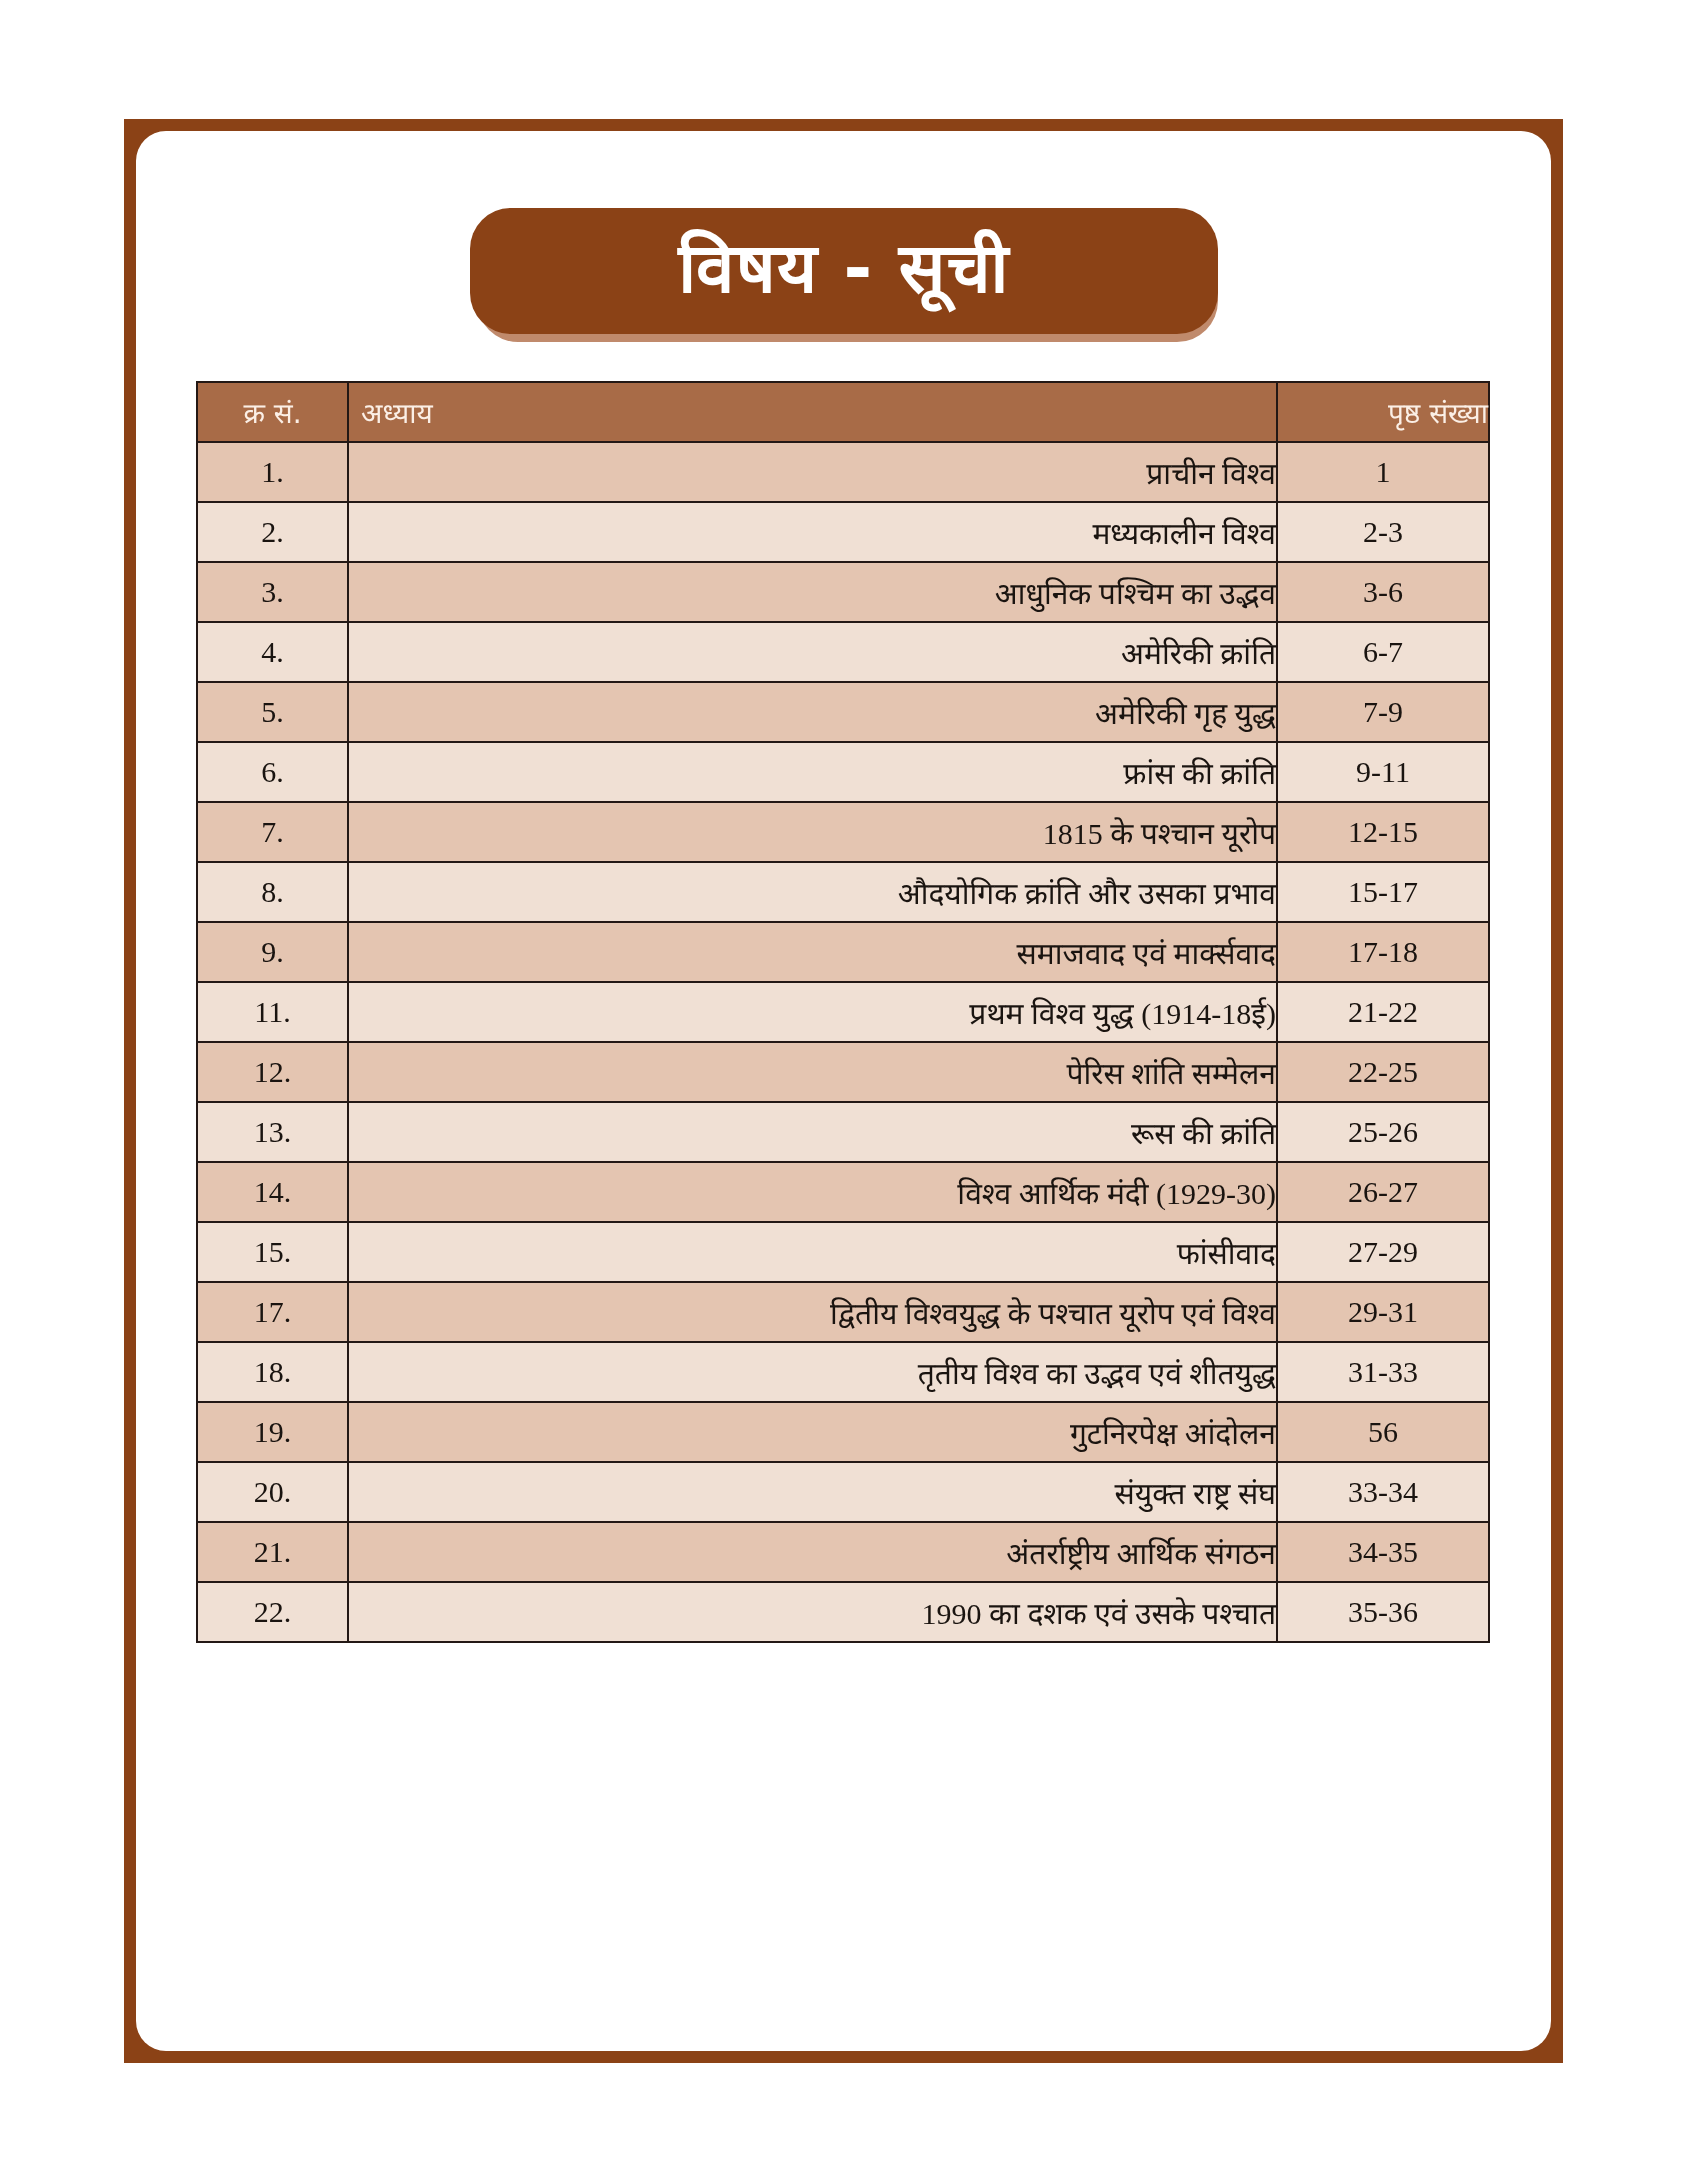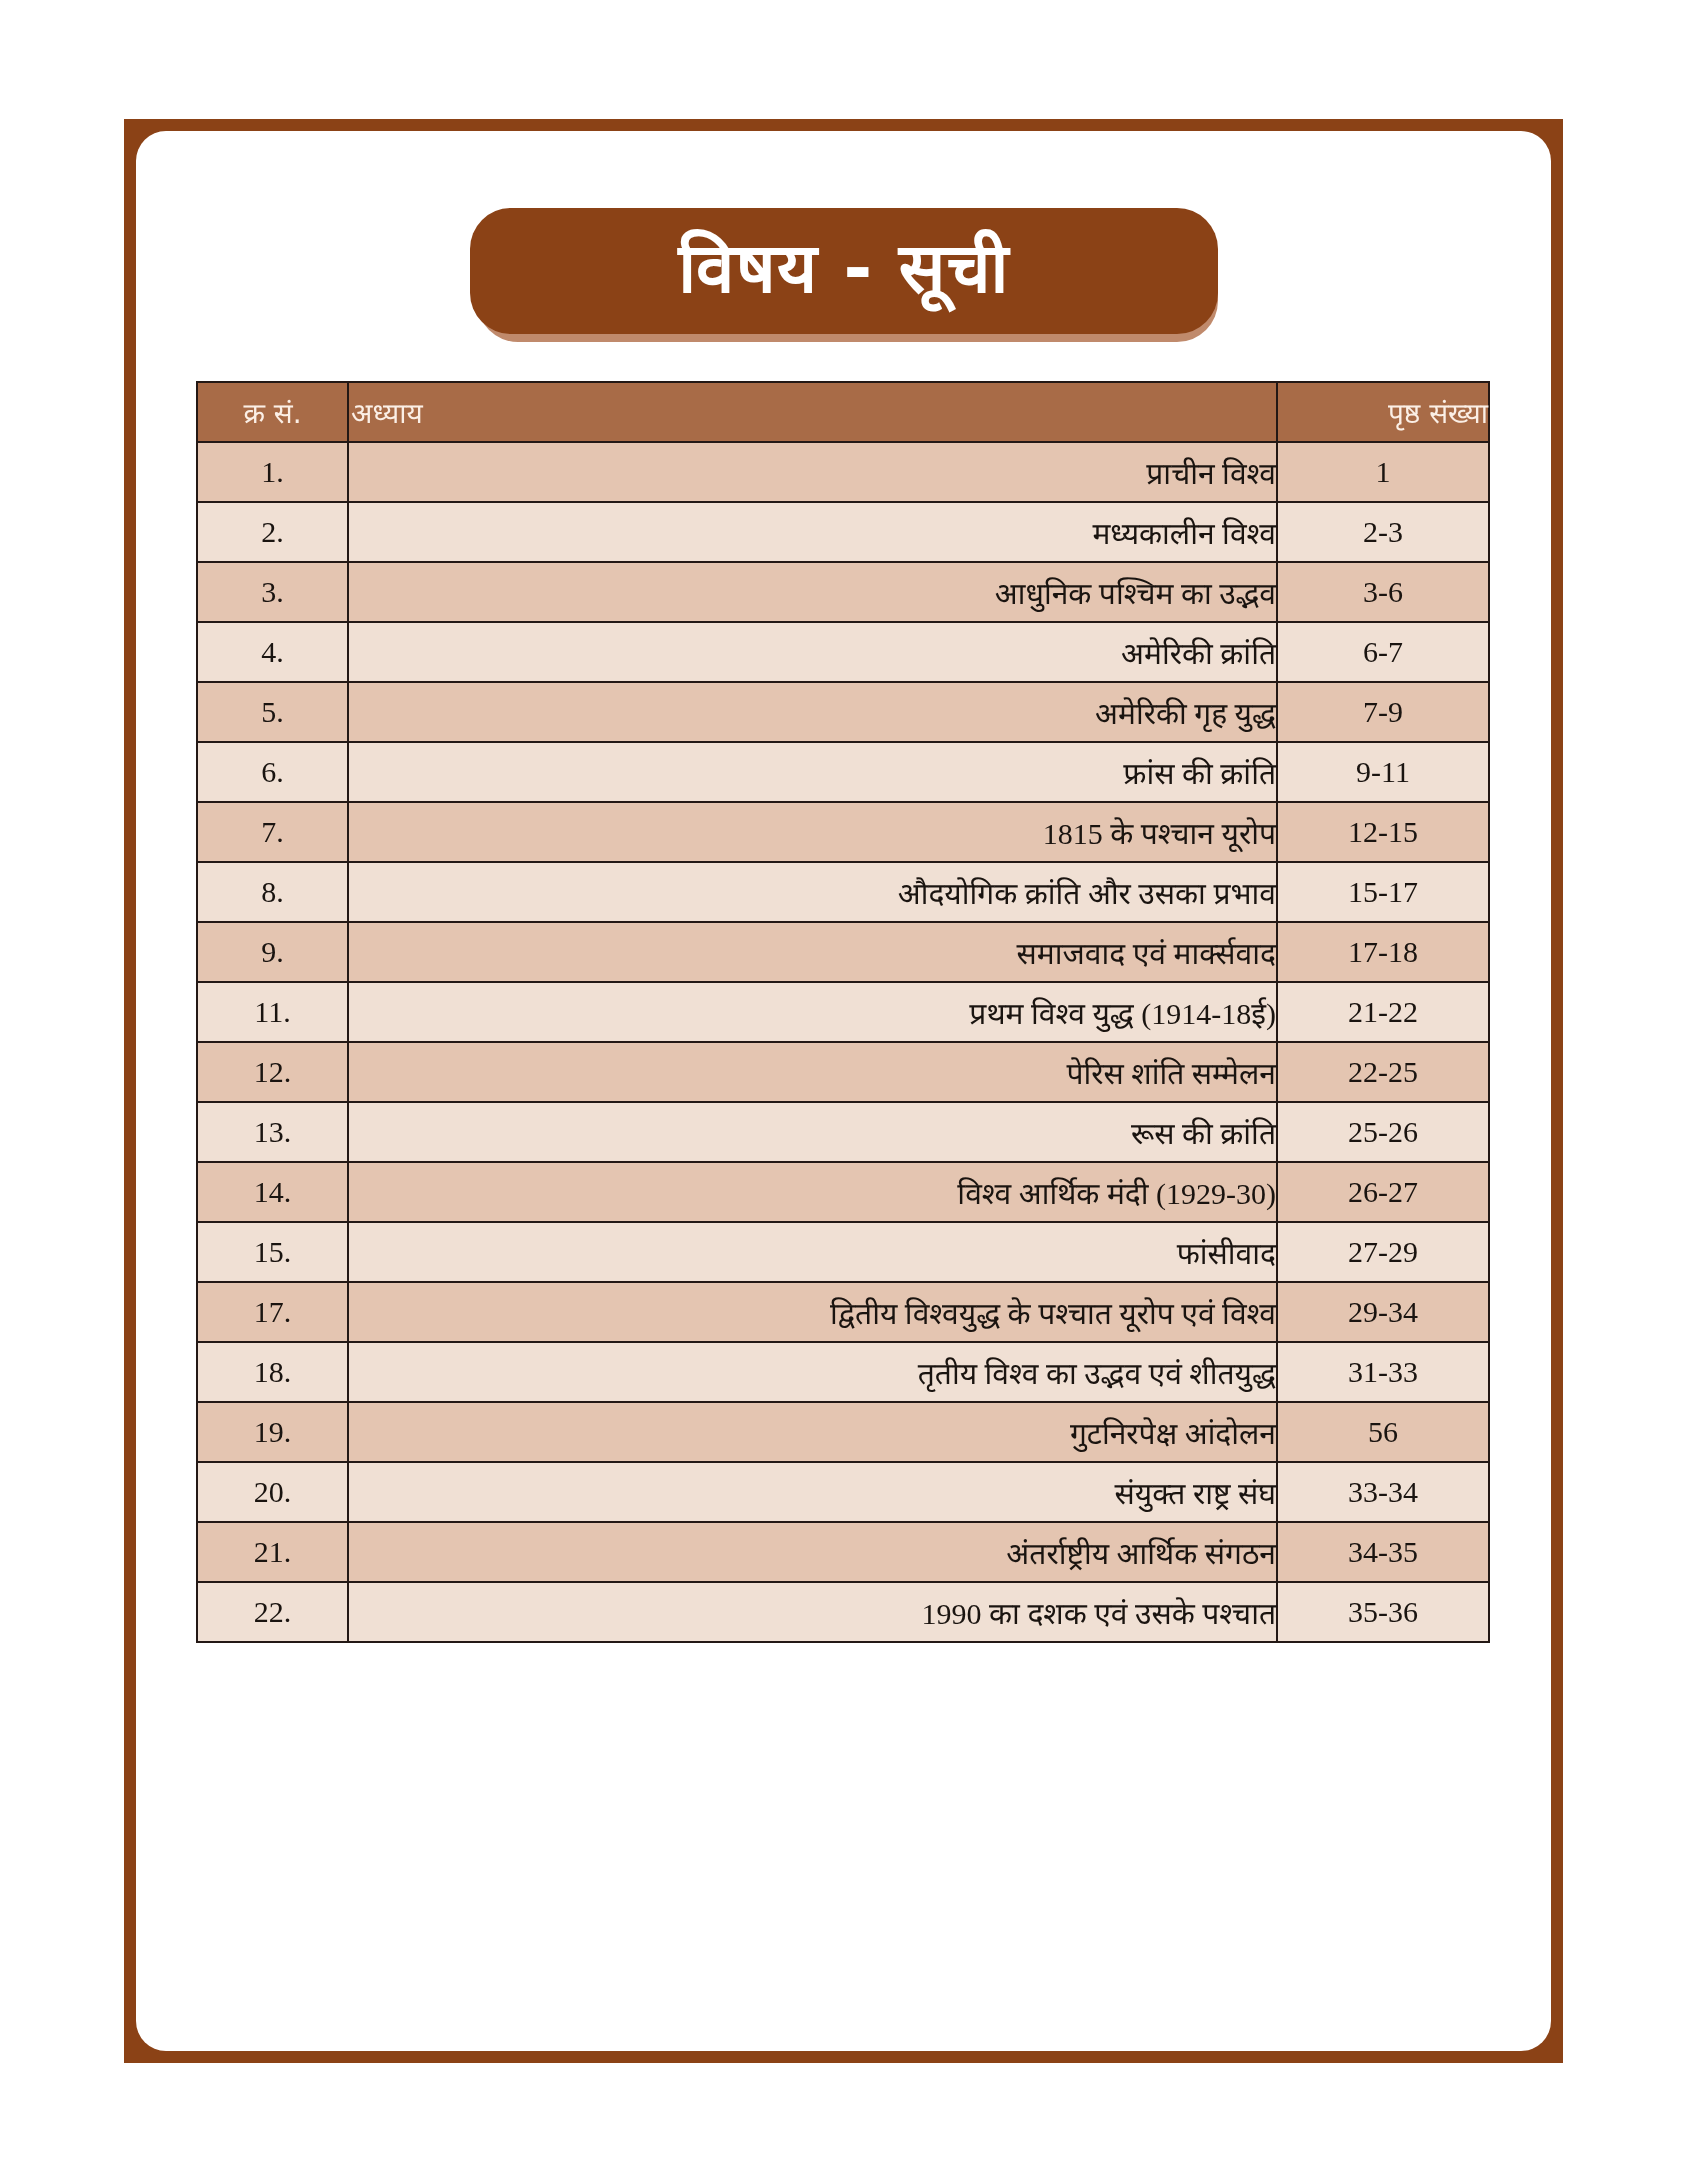--- a/index.html
+++ b/index.html
@@ -90,21 +90,21 @@
     }
     table.toc thead th {
       background: #A86B47;
       color: #fbefe6;
       font-weight: normal;
       font-family: "DejaVu Sans", "Liberation Sans", sans-serif;
       font-size: 28px;
       height: 58px;
     }
     table.toc th.h-num { text-align: center; margin-top: 25px; }
-    table.toc th.h-ch { text-align: left; padding-left: 2px; }
+    table.toc th.h-ch { text-align: left; padding-left: 12px; }
     table.toc th.h-pg { text-align: right; margin-left: 10px; }
     table.toc tbody tr:nth-child(odd) td { background: #E4C5B1; }
     table.toc tbody tr:nth-child(even) td { background: #F0E0D4; }
     td.num { text-align: center; }
     td.ch {
       text-align: right;
       padding-left: 10.6px !important;
       font-family: Liberation Serif, serif;
       font-size: 28px;
     }
@@ -204,21 +204,21 @@
         <td class="pg">26-27</td>
       </tr>
     <tr>
         <td class="num">15.</td>
         <td class="ch">फांसीवाद</td>
         <td class="pg">27-29</td>
       </tr>
     <tr>
         <td class="num">17.</td>
         <td class="ch">द्वितीय विश्वयुद्ध के पश्चात यूरोप एवं विश्व</td>
-        <td class="pg">29-34</td>
+        <td class="pg">29-31</td>
       </tr>
     <tr>
         <td class="num">18.</td>
         <td class="ch">तृतीय विश्व का उद्भव एवं शीतयुद्ध</td>
         <td class="pg">31-33</td>
       </tr>
     <tr>
         <td class="num">19.</td>
         <td class="ch">गुटनिरपेक्ष आंदोलन</td>
         <td class="pg">56</td>

